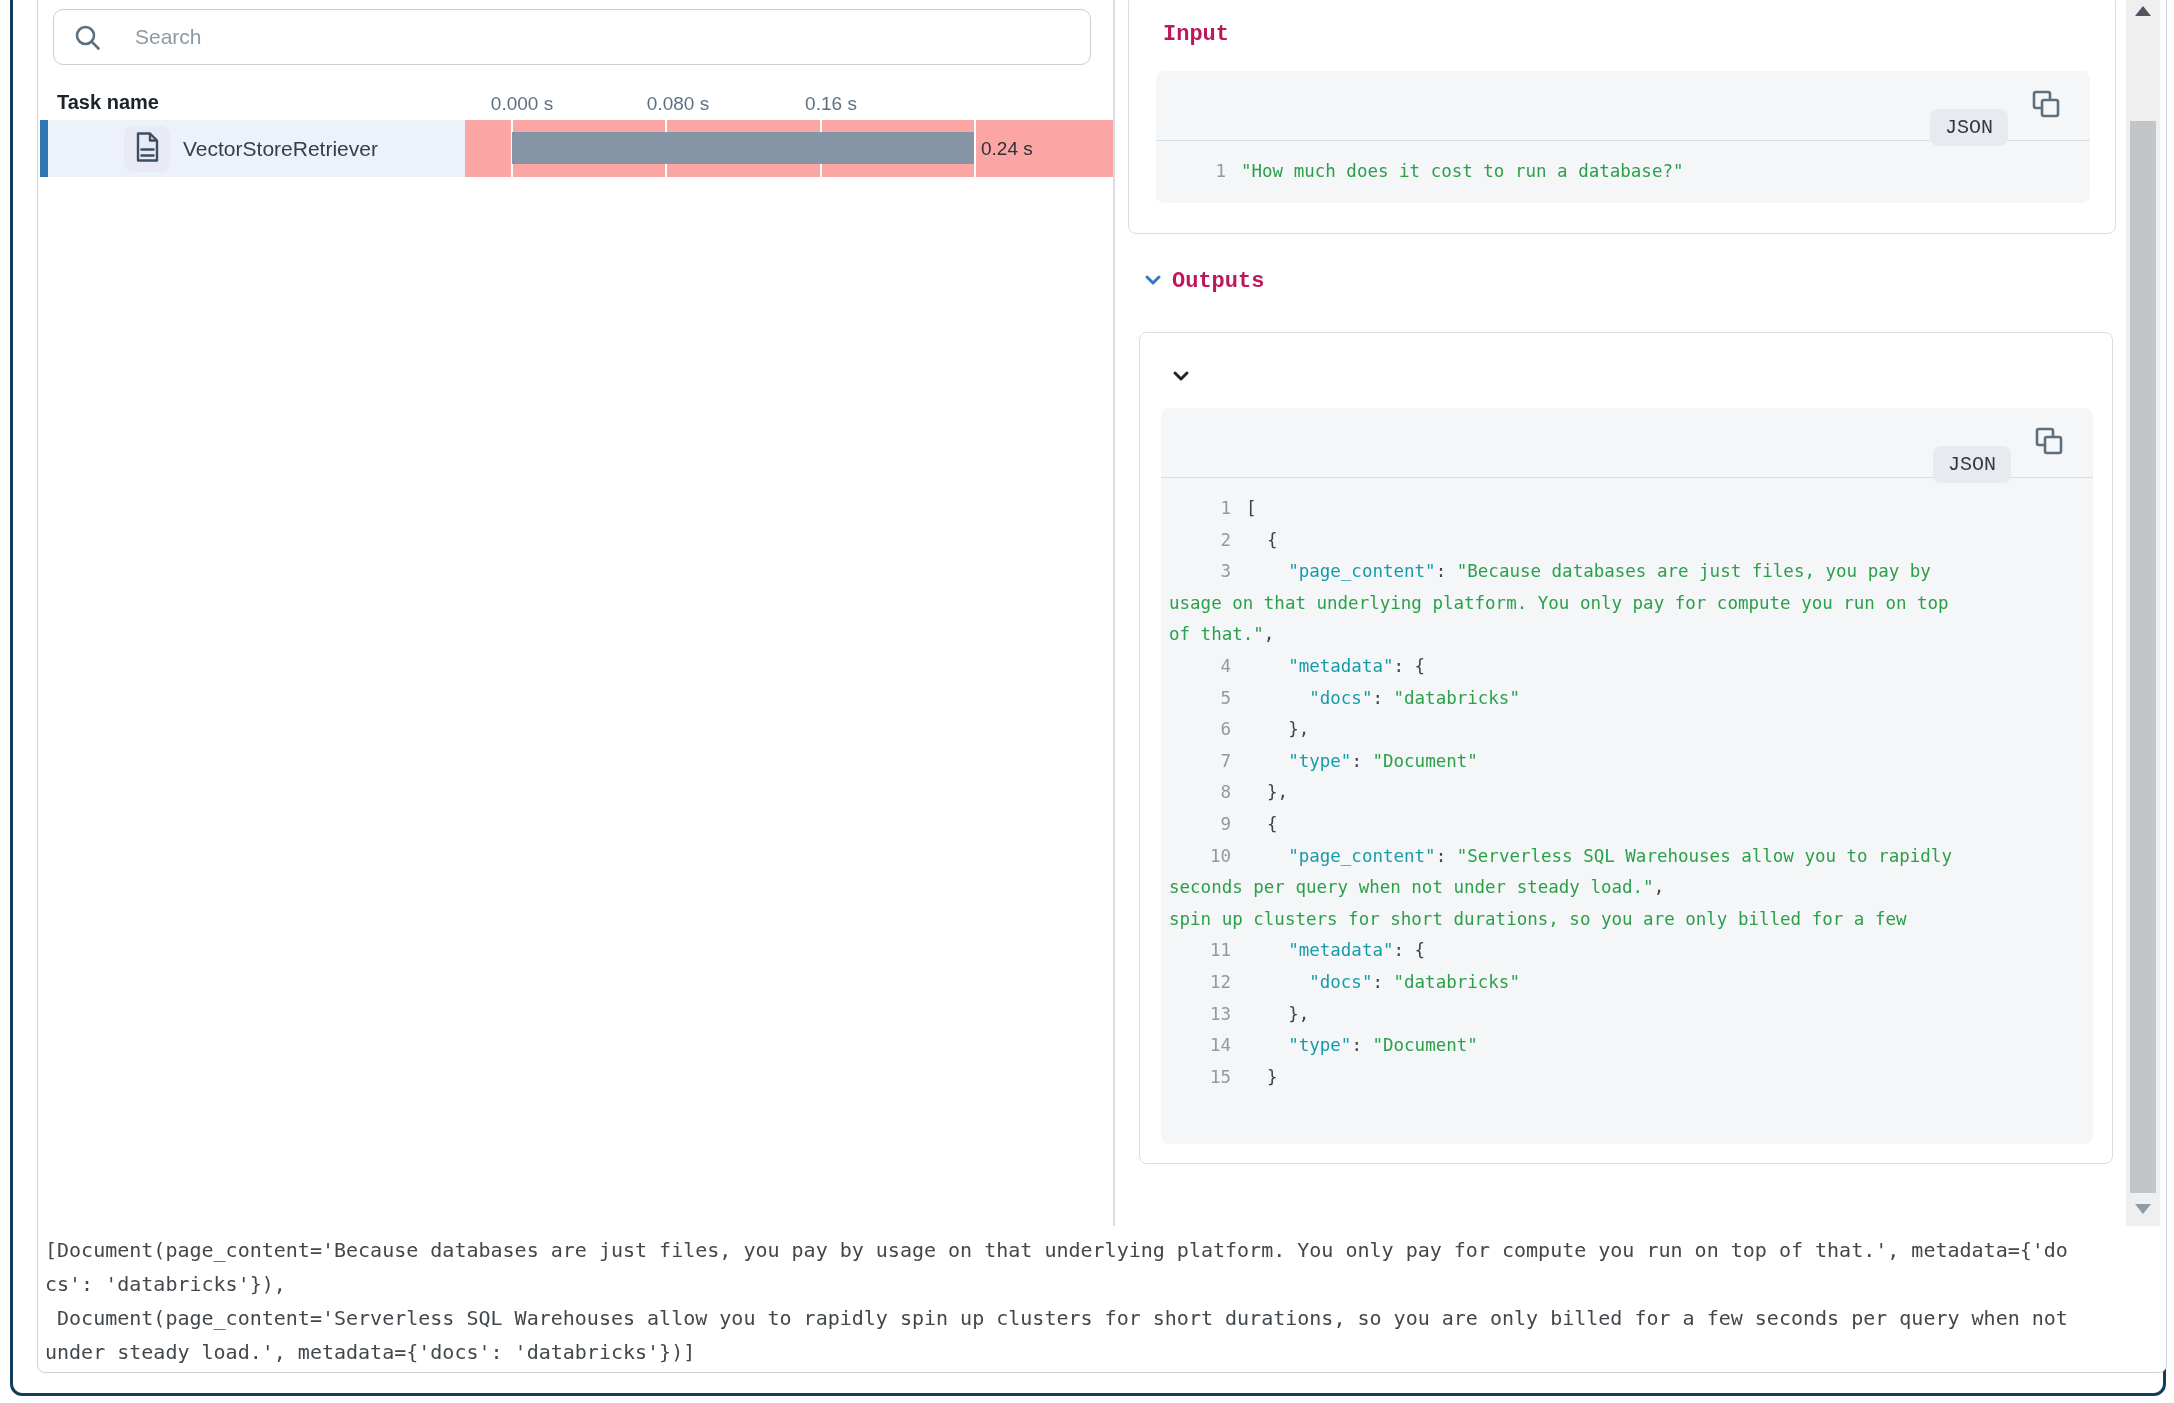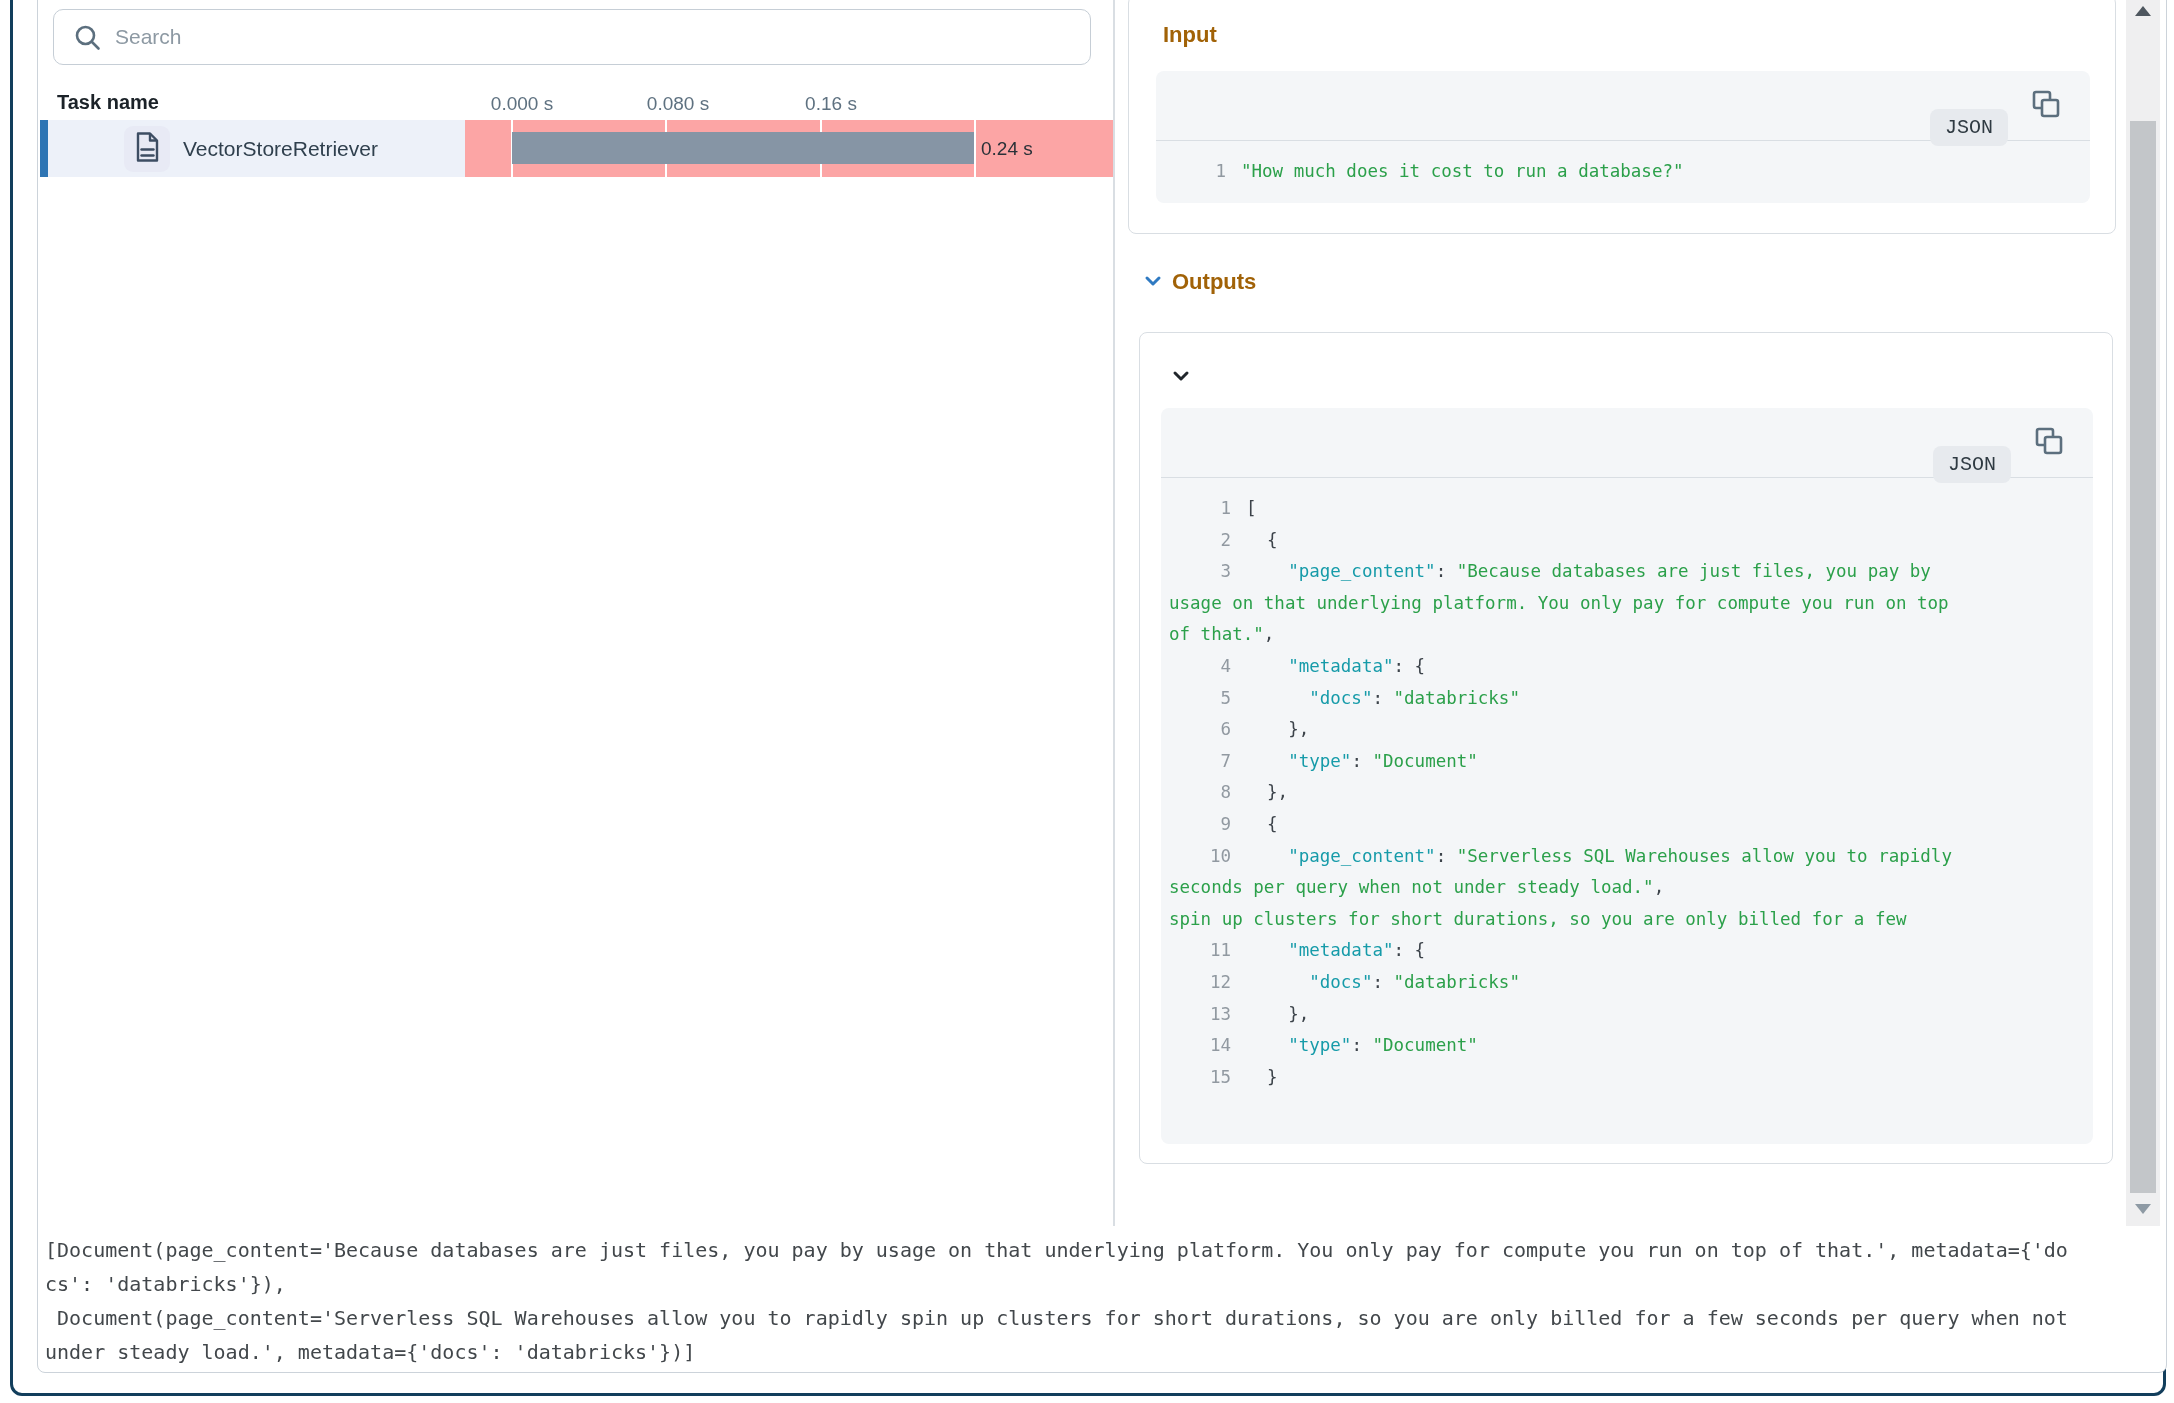--- a/index.html
+++ b/index.html
@@ -9,21 +9,21 @@
   
   .cell-frame { position: absolute; left: 10px; top: -16px; width: 2156px; height: 1412px;
     border: 3px solid #123e5c; border-radius: 12px; background: #ffffff; }
 
   
   .results { position: absolute; left: 24px; top: 5px; width: 2130px; height: 1381px;
     border: 1px solid #ccd3da; border-radius: 8px; background: #ffffff; overflow: hidden; }
 
   
   .search-box { position: absolute; left: 15px; top: 16px; width: 1038px; height: 56px;
-    border: 1px solid #c6ced6; border-radius: 10px; background: #fff; display: flex; align-items: center; }
+    border: 1px solid #c6ced6; border-radius: 10px; background: #fff; display: flex; align-items: center; gap: 20px; }
   .search-box .mag { margin-left: 20px; flex: 0 0 auto; display: flex; }
   .search-input { border: none; outline: none; flex: 1; height: 100%; font-size: 21px;
     color: #30404e; padding-left: 14px; background: transparent;
     font-family: "Liberation Sans", sans-serif; }
   .search-input::placeholder { color: #8d99a3; }
 
   .col-header { position: absolute; left: 19px; top: 98px; font-size: 20px; font-weight: 700; color: #1b2228; }
   .axis-tick { position: absolute; top: 100px; transform: translateX(-50%); font-size: 19px; color: #5e7180; }
 
   .task-row { position: absolute; left: 2px; top: 127px; width: 1074px; height: 57px;
@@ -39,21 +39,21 @@
   .bar-duration { position: absolute; left: 516px; top: 0; height: 57px; display: flex; align-items: center;
     font-size: 19px; color: #2a3138; }
 
   .panel-divider { position: absolute; left: 1075px; top: 0; width: 2px; height: 1233px; background: #d9dee3; }
 
   
   .card { position: absolute; border: 1px solid #d9dee3; border-radius: 8px; background: #fff; }
   .input-card { left: 1090px; top: 2px; width: 988px; height: 239px; }
   .outputs-card { left: 1101px; top: 339px; width: 974px; height: 832px; }
 
-  .section-title { font-size: 22px; font-weight: 700; color: #a16207; }
+  .section-title { font-size: 22px; font-weight: 700; color: #be185d; font-family: Liberation Mono, monospace; }
   .input-card .section-title { position: absolute; left: 34px; top: 26px; }
 
   .outputs-header { position: absolute; left: 1104px; top: 276px; display: flex; align-items: center; gap: 8px; }
   .outputs-header .section-title { font-size: 22px; }
 
   .code-block { position: absolute; background: #f4f6f8; border-radius: 8px; overflow: hidden; }
   .input-card .code-block { left: 27px; top: 75px; width: 934px; height: 132px; }
   .outputs-card .code-block { left: 21px; top: 75px; width: 932px; height: 736px; }
 
   .code-header { height: 70px; display: flex; align-items: center; justify-content: flex-end;

